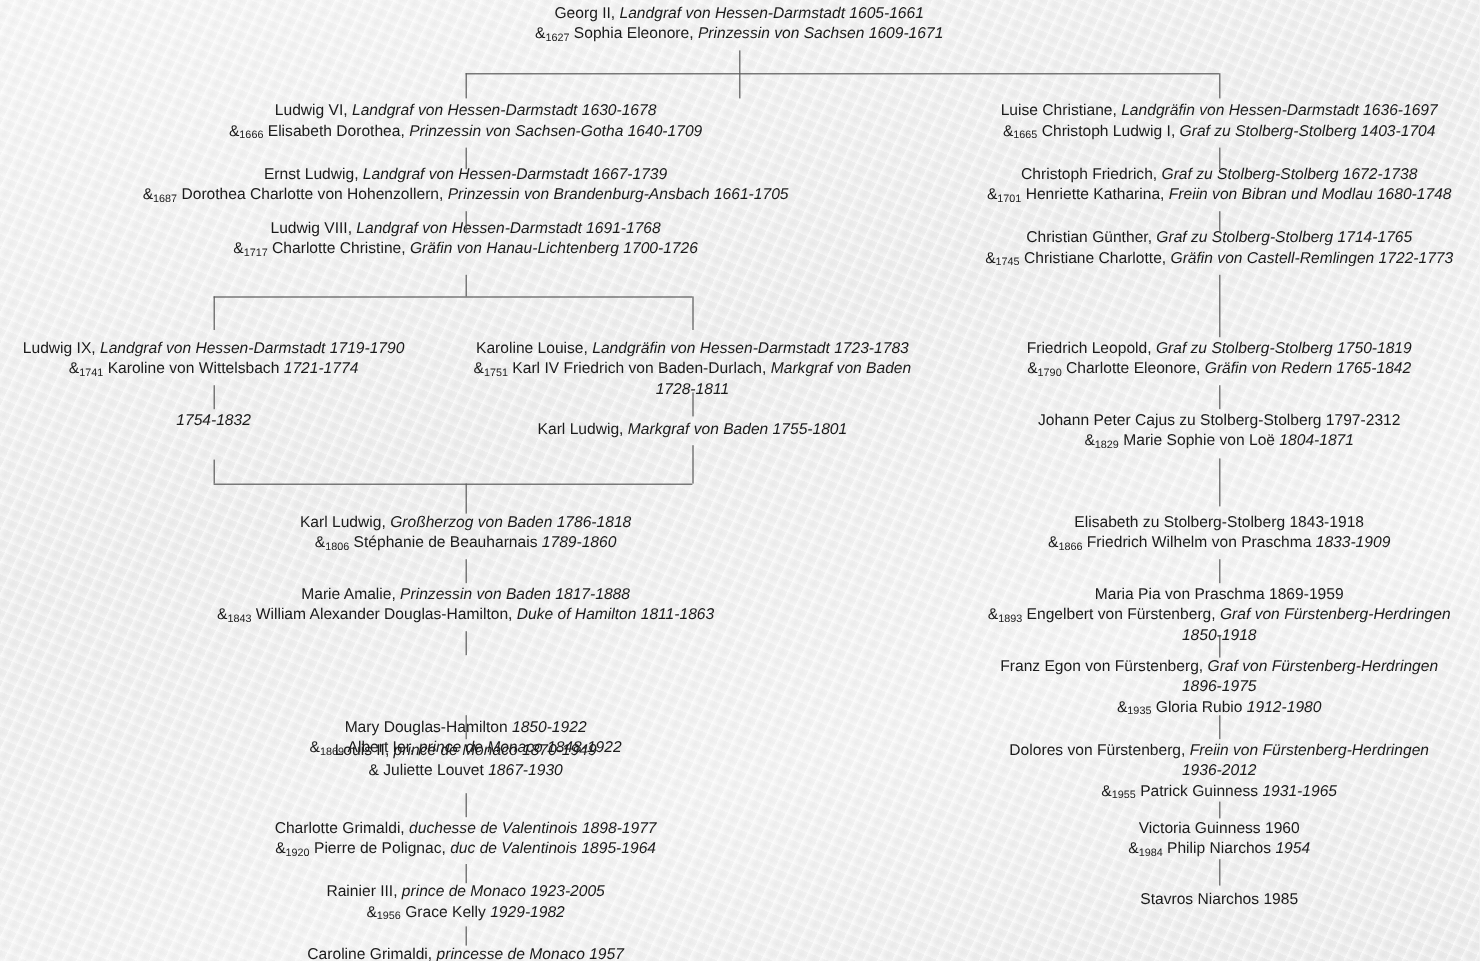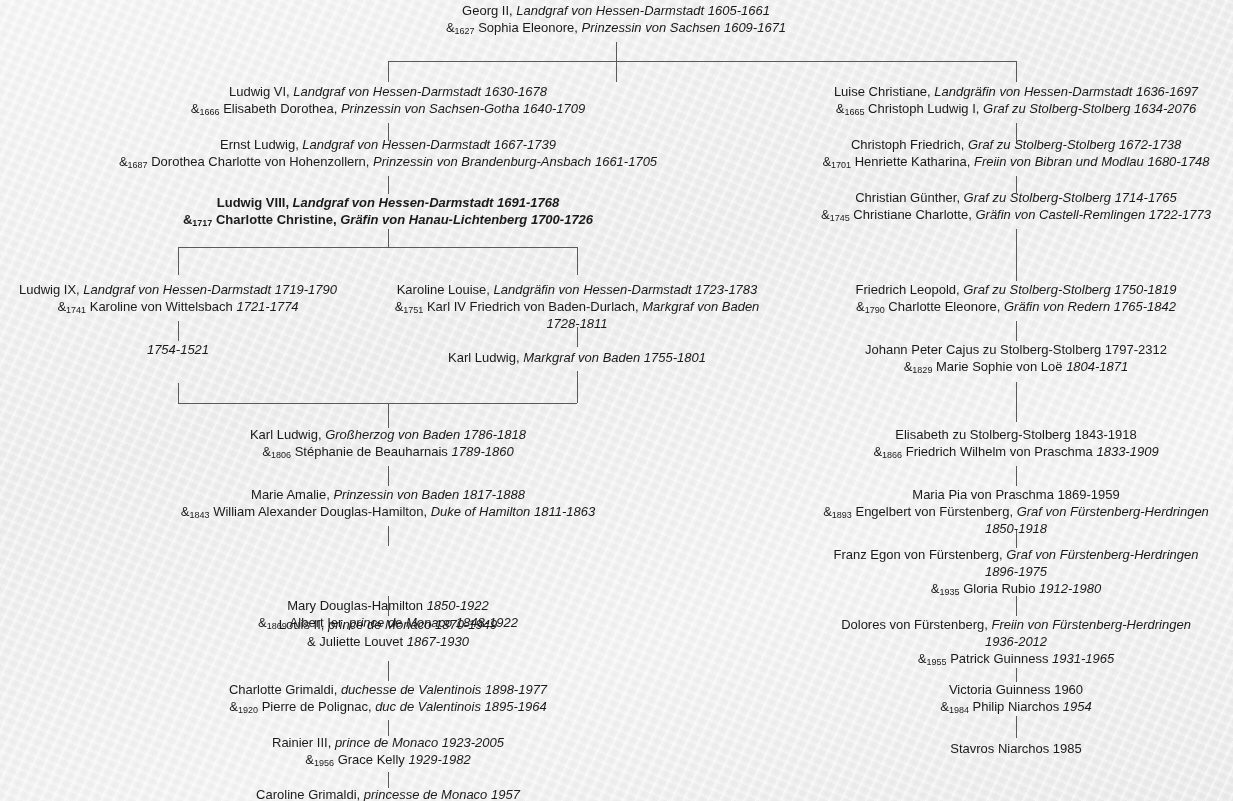--- a/index.html
+++ b/index.html
@@ -125,34 +125,34 @@
     <span class="line2"><span class="amp">&amp;</span><span class="yr">1627</span> <span>Sophia Eleonore</span>, <i>Prinzessin von Sachsen 1609-1671</i></span>
   </div>
 
   <div class="node" style="left:98px; top:83px; width:580px;">
     <span class="line1"><span>Ludwig VI</span>, <i>Landgraf von Hessen-Darmstadt 1630-1678</i></span>
     <span class="line2"><span class="amp">&amp;</span><span class="yr">1666</span> <span>Elisabeth Dorothea</span>, <i>Prinzessin von Sachsen-Gotha 1640-1709</i></span>
   </div>
 
   <div class="node" style="left:726px; top:83px; width:580px;">
     <span class="line1"><span>Luise Christiane</span>, <i>Landgräfin von Hessen-Darmstadt 1636-1697</i></span>
-    <span class="line2"><span class="amp">&amp;</span><span class="yr">1665</span> <span>Christoph Ludwig I</span>, <i>Graf zu Stolberg-Stolberg 1634-2076</i></span>
+    <span class="line2"><span class="amp">&amp;</span><span class="yr">1665</span> <span>Christoph Ludwig I</span>, <i>Graf zu Stolberg-Stolberg 1403-1704</i></span>
   </div>
 
   <div class="node" style="left:78px; top:136px; width:620px;">
     <span class="line1"><span>Ernst Ludwig</span>, <i>Landgraf von Hessen-Darmstadt 1667-1739</i></span>
     <span class="line2"><span class="amp">&amp;</span><span class="yr">1687</span> <span>Dorothea Charlotte von Hohenzollern</span>, <i>Prinzessin von Brandenburg-Ansbach 1661-1705</i></span>
   </div>
 
   <div class="node" style="left:726px; top:136px; width:580px;">
     <span class="line1"><span>Christoph Friedrich</span>, <i>Graf zu Stolberg-Stolberg 1672-1738</i></span>
     <span class="line2"><span class="amp">&amp;</span><span class="yr">1701</span> <span>Henriette Katharina</span>, <i>Freiin von Bibran und Modlau 1680-1748</i></span>
   </div>
 
-  <div class="node" style="left:98px; top:194px; width:580px;font-weight:bold;">
+  <div class="node" style="left:98px; top:181px; width:580px;">
     <span class="line1"><span>Ludwig VIII</span>, <i>Landgraf von Hessen-Darmstadt 1691-1768</i></span>
     <span class="line2"><span class="amp">&amp;</span><span class="yr">1717</span> <span>Charlotte Christine</span>, <i>Gräfin von Hanau-Lichtenberg 1700-1726</i></span>
   </div>
 
   <div class="node" style="left:726px; top:189px; width:580px;">
     <span class="line1"><span>Christian Günther</span>, <i>Graf zu Stolberg-Stolberg 1714-1765</i></span>
     <span class="line2"><span class="amp">&amp;</span><span class="yr">1745</span> <span>Christiane Charlotte</span>, <i>Gräfin von Castell-Remlingen 1722-1773</i></span>
   </div>
 
   <div class="node" style="left:0px; top:281px; width:356px;">
@@ -165,21 +165,21 @@
     <span class="line2"><span class="amp">&amp;</span><span class="yr">1751</span> <span>Karl IV Friedrich von Baden-Durlach</span>, <i>Markgraf von Baden</i></span>
     <span class="line3"><i>1728-1811</i></span>
   </div>
 
   <div class="node" style="left:786px; top:281px; width:460px;">
     <span class="line1"><span>Friedrich Leopold</span>, <i>Graf zu Stolberg-Stolberg 1750-1819</i></span>
     <span class="line2"><span class="amp">&amp;</span><span class="yr">1790</span> <span>Charlotte Eleonore</span>, <i>Gräfin von Redern 1765-1842</i></span>
   </div>
 
   <div class="node wrap" style="left:0px; top:341px; width:356px;">
-    <span class="line2"><i>1754-1521</i></span>
+    <span class="line2"><i>1754-1832</i></span>
   </div>
 
   <div class="node" style="left:370px; top:349px; width:414px;">
     <span class="line1"><span>Karl Ludwig</span>, <i>Markgraf von Baden 1755-1801</i></span>
   </div>
 
   <div class="node" style="left:786px; top:341px; width:460px;">
     <span class="line1"><span>Johann Peter Cajus zu Stolberg-Stolberg 1797-2312</span></span>
     <span class="line2"><span class="amp">&amp;</span><span class="yr">1829</span> <span>Marie Sophie von Loë</span> <i>1804-1871</i></span>
   </div>

